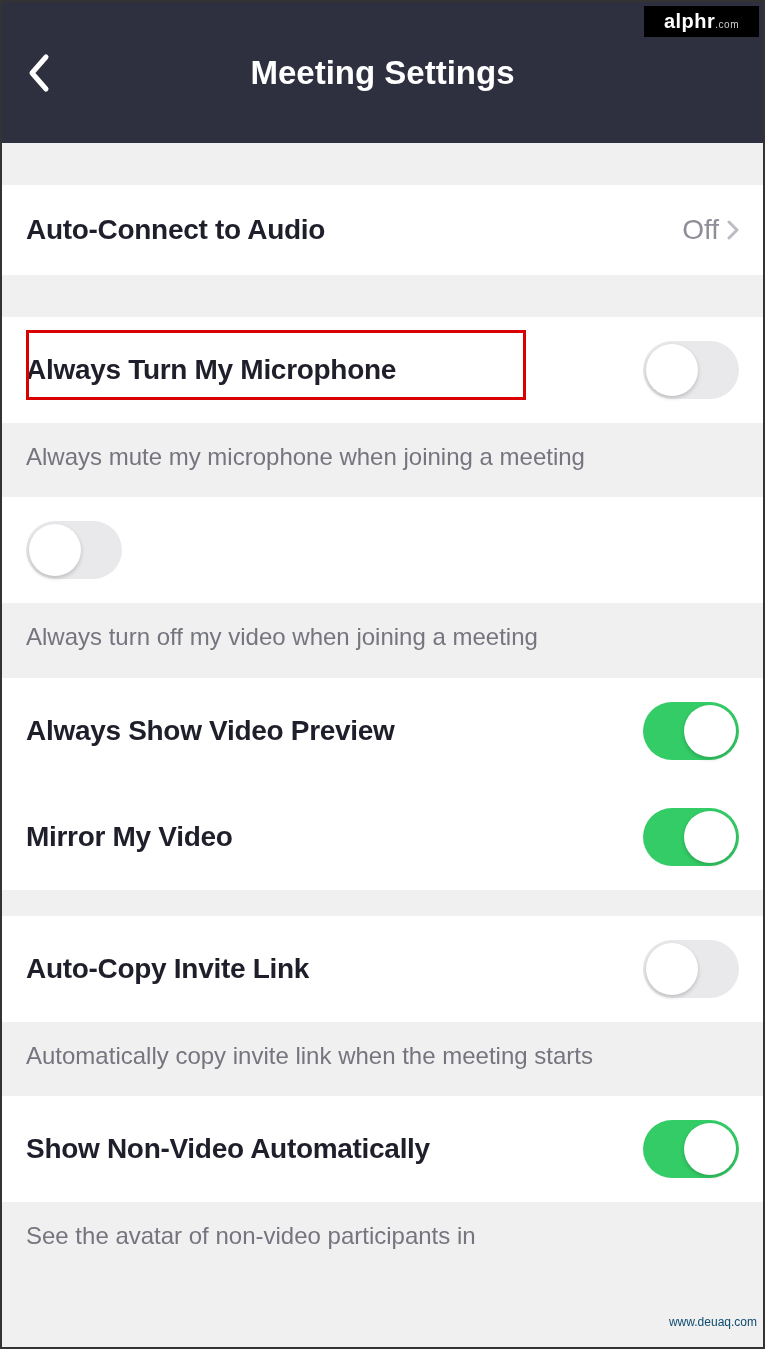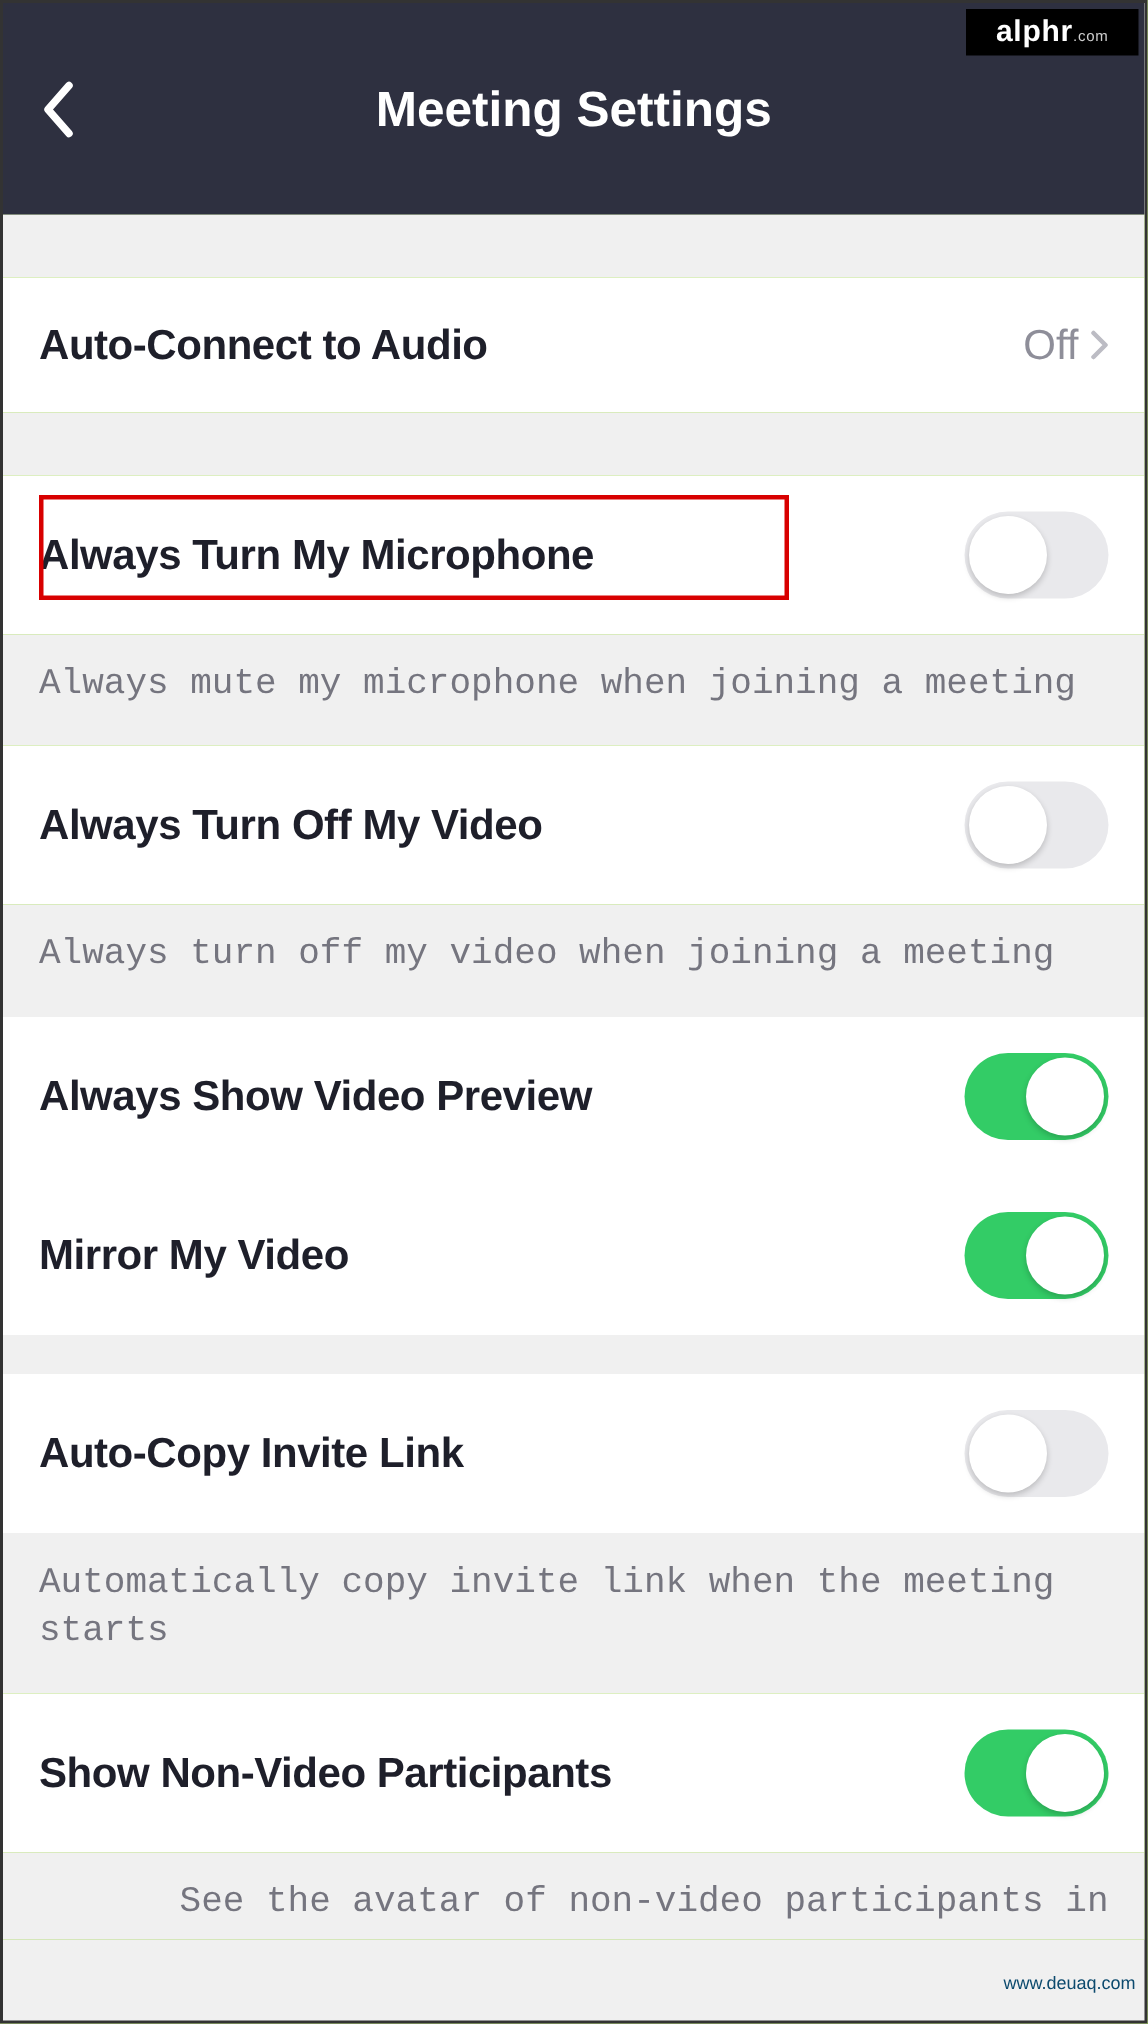--- a/index.html
+++ b/index.html
@@ -85,21 +85,20 @@
   width: 12px;
   height: 20px;
 }
 .chevron svg { width: 100%; height: 100%; display:block;}
 .desc {
   background: #f0f0f0;
   padding: 18px 24px 24px 24px;
   font-size: 24px;
   color: #75757f;
   line-height: 1.35;
-  font-family: Liberation Mono, monospace;
 }
 .toggle {
   width: 96px;
   height: 58px;
   border-radius: 29px;
   position: relative;
   cursor: pointer;
   flex-shrink: 0;
 }
 .toggle.off { background: #e9e9ec; }
@@ -159,21 +158,20 @@
 
   <div class="row">
     <div class="row-label">Always Turn My Microphone</div>
     <div class="toggle off">
         <div class="knob"></div>
       </div>
   </div>
   <div class="desc">Always mute my microphone when joining a meeting</div>
 
   <div class="row">
-    <div class="row-label">Always Turn Off My Video</div>
     <div class="toggle off">
         <div class="knob"></div>
       </div>
   </div>
   <div class="desc">Always turn off my video when joining a meeting</div>
 
   <div class="row">
     <div class="row-label">Always Show Video Preview</div>
     <div class="toggle on">
         <div class="knob"></div>
@@ -191,22 +189,22 @@
 
   <div class="row">
     <div class="row-label">Auto-Copy Invite Link</div>
     <div class="toggle off">
         <div class="knob"></div>
       </div>
   </div>
   <div class="desc">Automatically copy invite link when the meeting starts</div>
 
   <div class="row">
-    <div class="row-label">Show Non-Video Participants</div>
+    <div class="row-label">Show Non-Video Automatically</div>
     <div class="toggle on">
         <div class="knob"></div>
       </div>
   </div>
-  <div class="desc" style="padding-bottom:8px;text-align:right;">See the avatar of non-video participants in</div>
+  <div class="desc" style="padding-bottom:8px;">See the avatar of non-video participants in</div>
 </div>
 
 <div class="highlight"></div>
 <div class="watermark-bottom">www.deuaq.com</div>
 
 </body></html>

